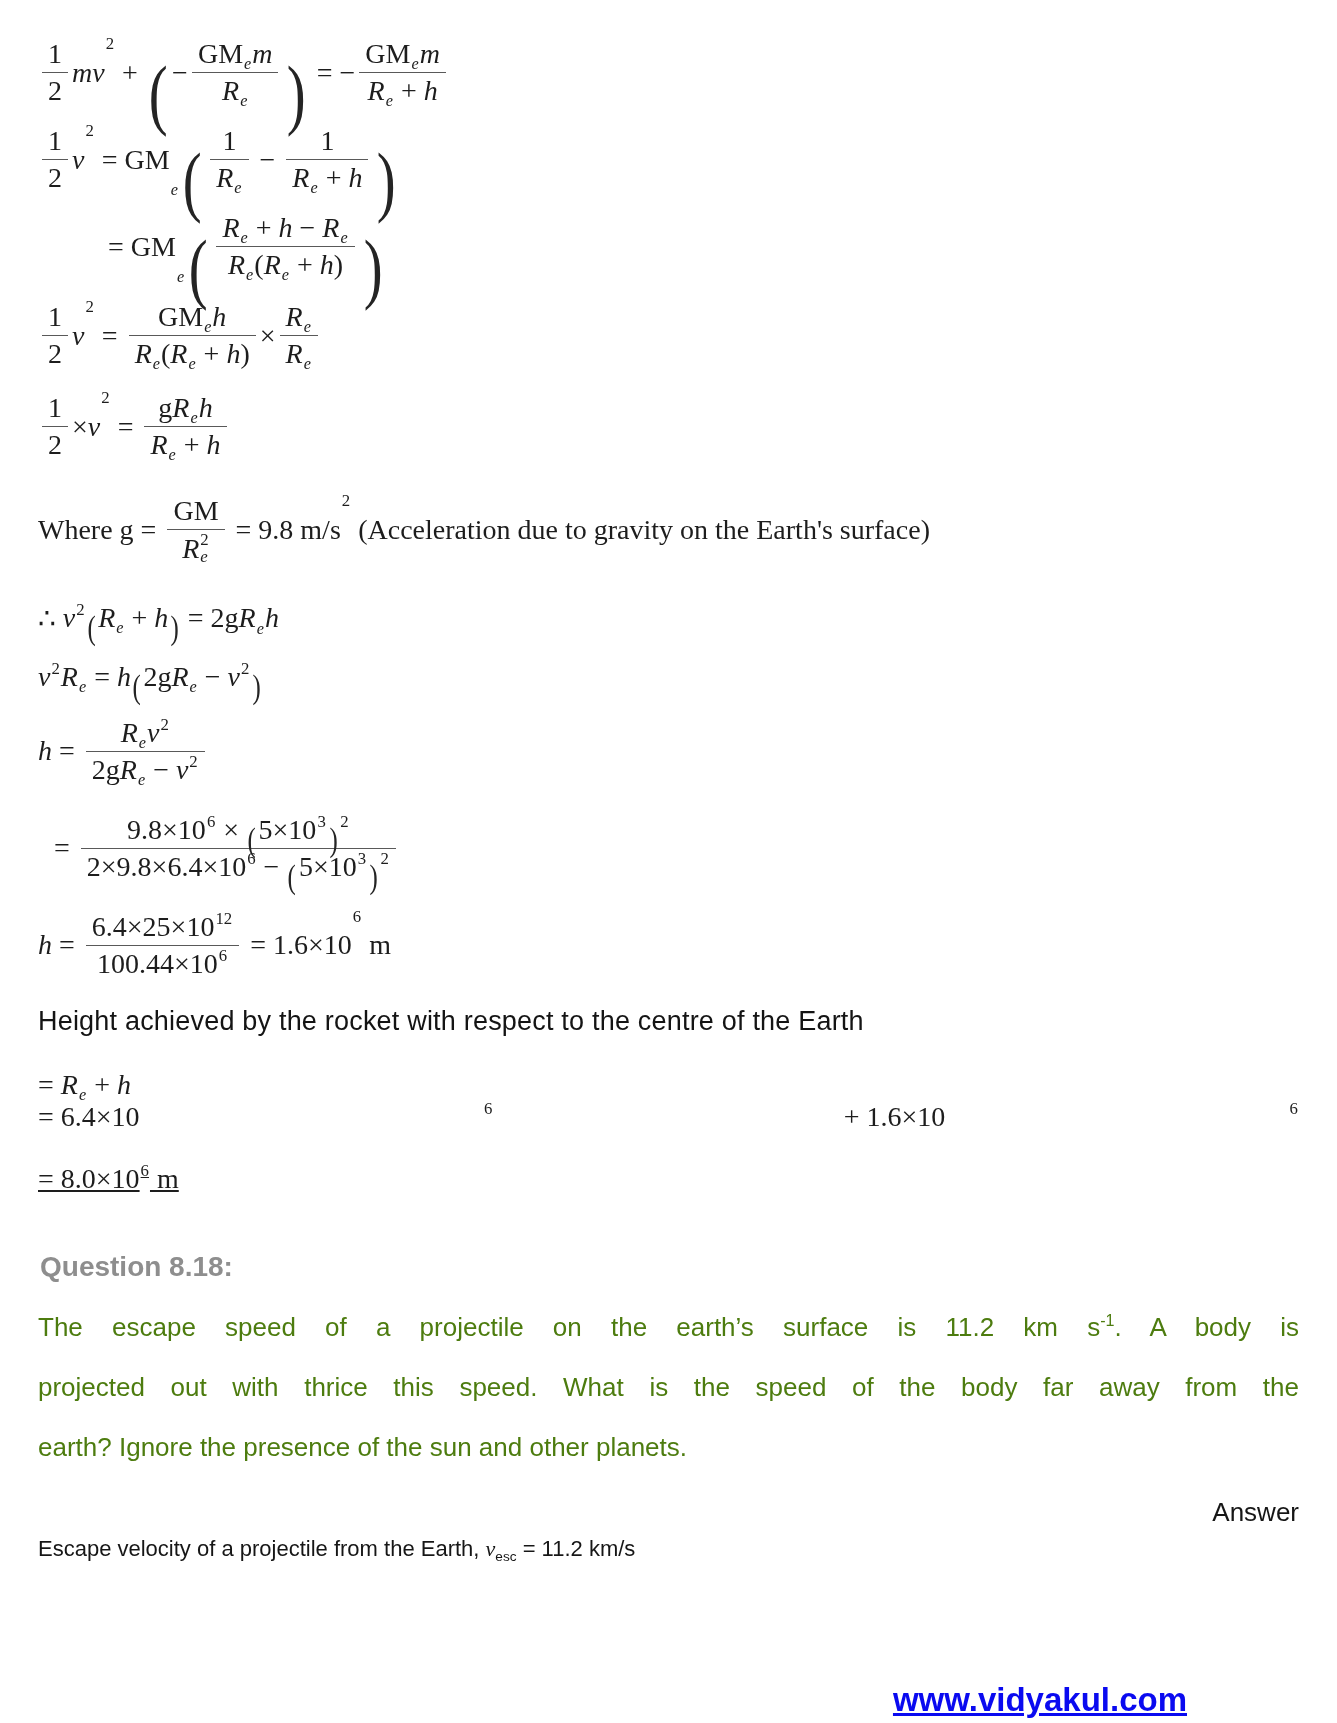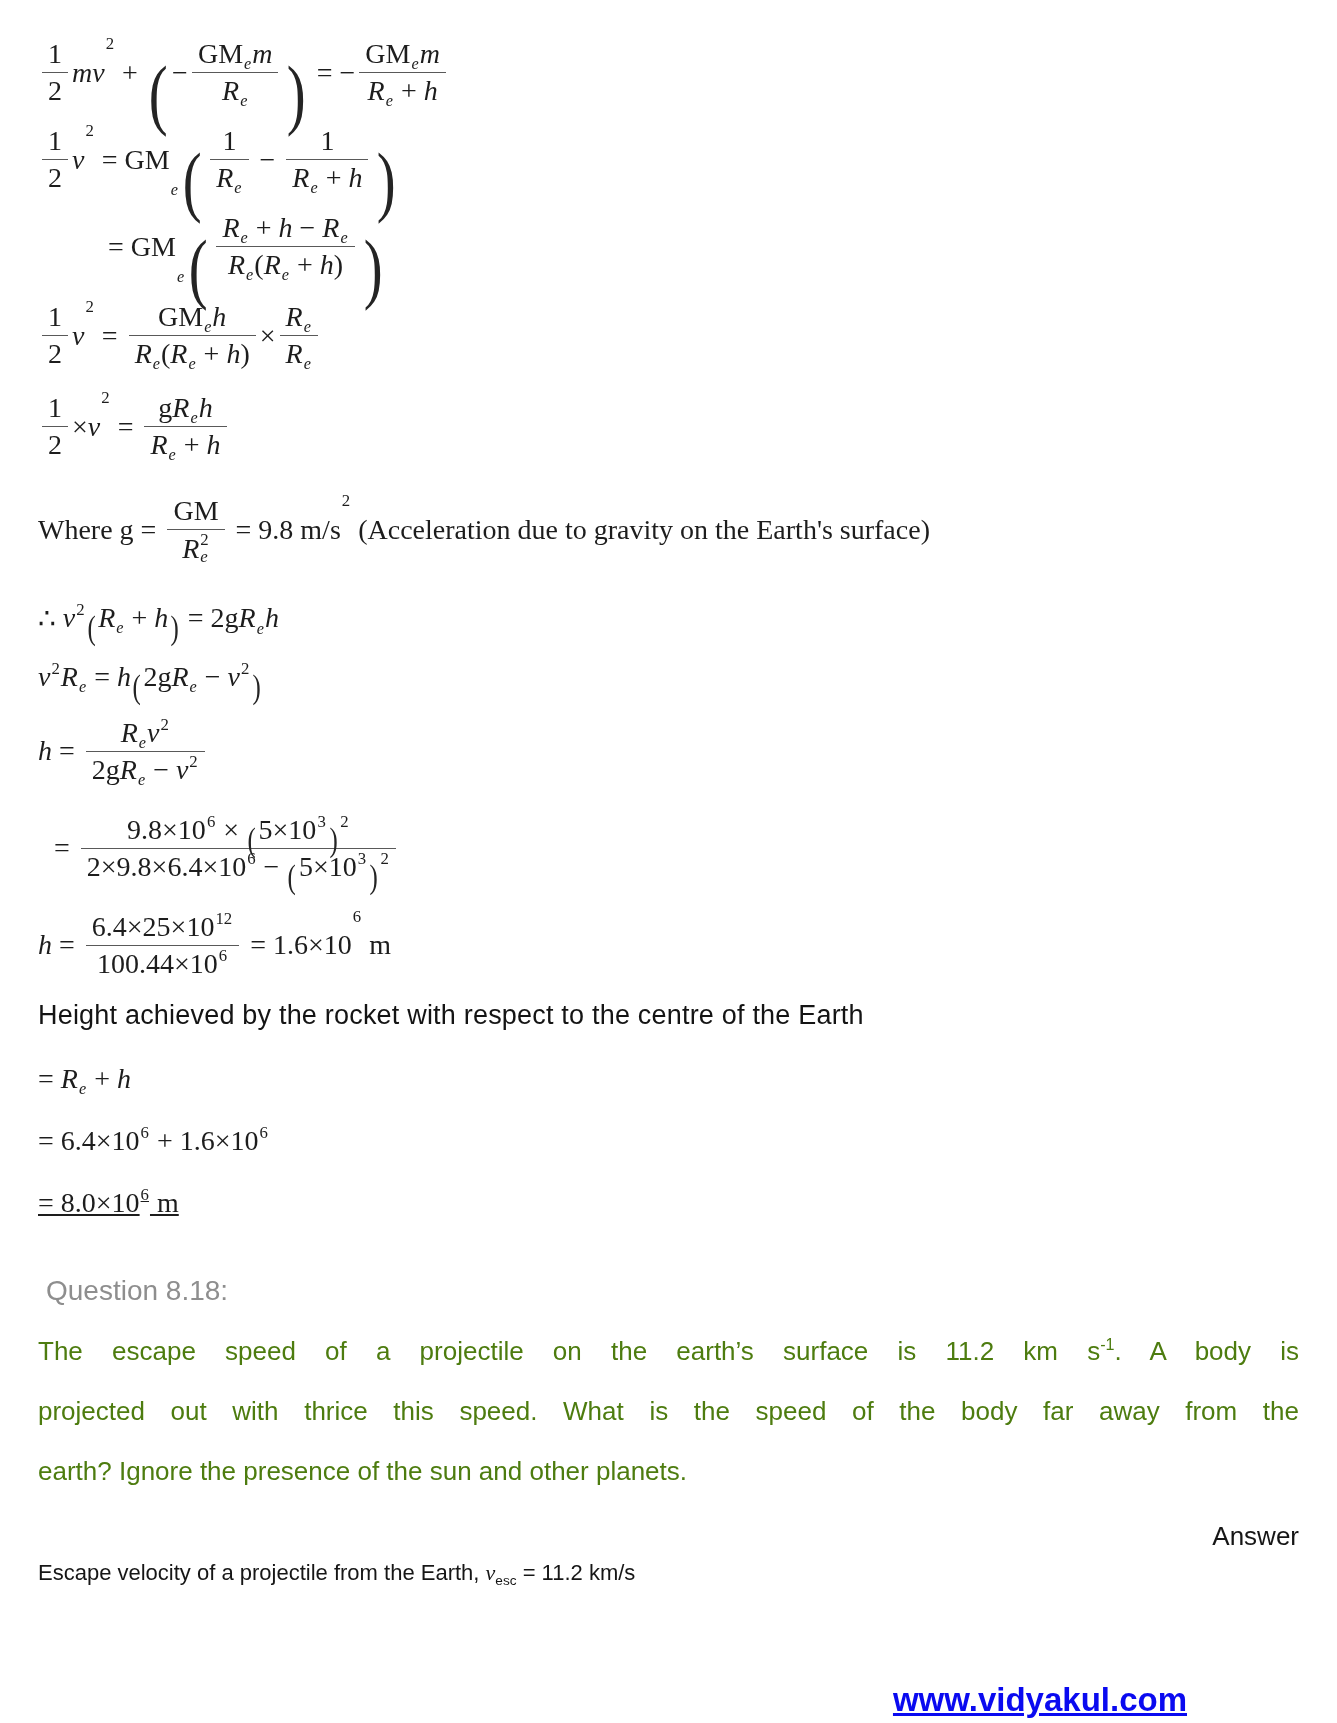--- a/index.html
+++ b/index.html
@@ -18,21 +18,21 @@
   .mss-sub{font-style:italic;}
   .mfrac{display:inline-flex;flex-direction:column;align-items:center;margin:0 4px;}
   .mnum,.mden{display:flex;align-items:center;justify-content:center;padding:2px 6px;align-self:stretch;}
   .mden{border-top:1.6px solid #595959;}
   .mpar{display:inline-flex;align-items:center;}
   .mpc{display:inline-flex;align-items:center;padding:0 1px;}
   .mp{line-height:0;display:inline-block;transform:translateY(0.27em) scaleX(0.72);font-weight:400;color:#242424;}
 
   
   .dtext{font-size:27px;color:#141414;letter-spacing:0.2px;}
-  .qheading{font-size:28px;font-weight:normal;color:#8e8e8e;margin:56px 0 0 8px;}
+  .qheading{font-size:28px;font-weight:bold;color:#8e8e8e;margin:56px 0 0 2px;}
   .qbody{margin-top:14px;width:1261px;font-size:26px;color:#4d7c0f;}
   .qline{line-height:60px;}
   .stretch{text-align:justify;text-align-last:justify;}
   .rsup{font-size:0.62em;vertical-align:super;line-height:0;}
   .rsub{font-size:0.62em;vertical-align:sub;line-height:0;}
   .ri{font-family:"Liberation Serif","DejaVu Serif",serif;font-style:italic;}
   .alabel{font-size:26px;margin:20px 0 0 0;color:#161616;text-align:right;}
   .aline{font-size:22px;margin:8px 0 0 0;color:#161616;}
   .sitelink{position:absolute;right:150px;bottom:4px;font-size:33px;font-weight:bold;
             color:#0a0af0;text-decoration:underline;cursor:pointer;}
@@ -348,29 +348,29 @@
           </span>
           <span class="mden">
             <span class="mt">100.44×10</span>
             <span class="msup">6</span>
           </span>
         </span>
         <span class="mt"> = 1.6×10</span>
         <span class="msup">6</span>
         <span class="mt"> m</span>
       </div>
-      <div class="dtext" style="margin-top: 18px;">Height achieved by the rocket with respect to the centre of the Earth</div>
+      <div class="dtext" style="margin-top: 24px;">Height achieved by the rocket with respect to the centre of the Earth</div>
       <div class="eq" style="margin-top: 32px;">
         <span class="mt">= </span>
         <span class="mi">R</span>
         <span class="msub">e</span>
         <span class="mt"> + </span>
         <span class="mi">h</span>
       </div>
-      <div class="eq" style="margin-top: 30px;">
+      <div class="eq" style=" justify-content: space-between;">
         <span class="mt">= 6.4×10</span>
         <span class="msup">6</span>
         <span class="mt"> + 1.6×10</span>
         <span class="msup">6</span>
       </div>
       <div class="eq" style="margin-top: 30px; text-decoration: underline;">
         <span class="mt">= 8.0×10</span>
         <span class="msup">6</span>
         <span class="mt"> m</span>
       </div>

